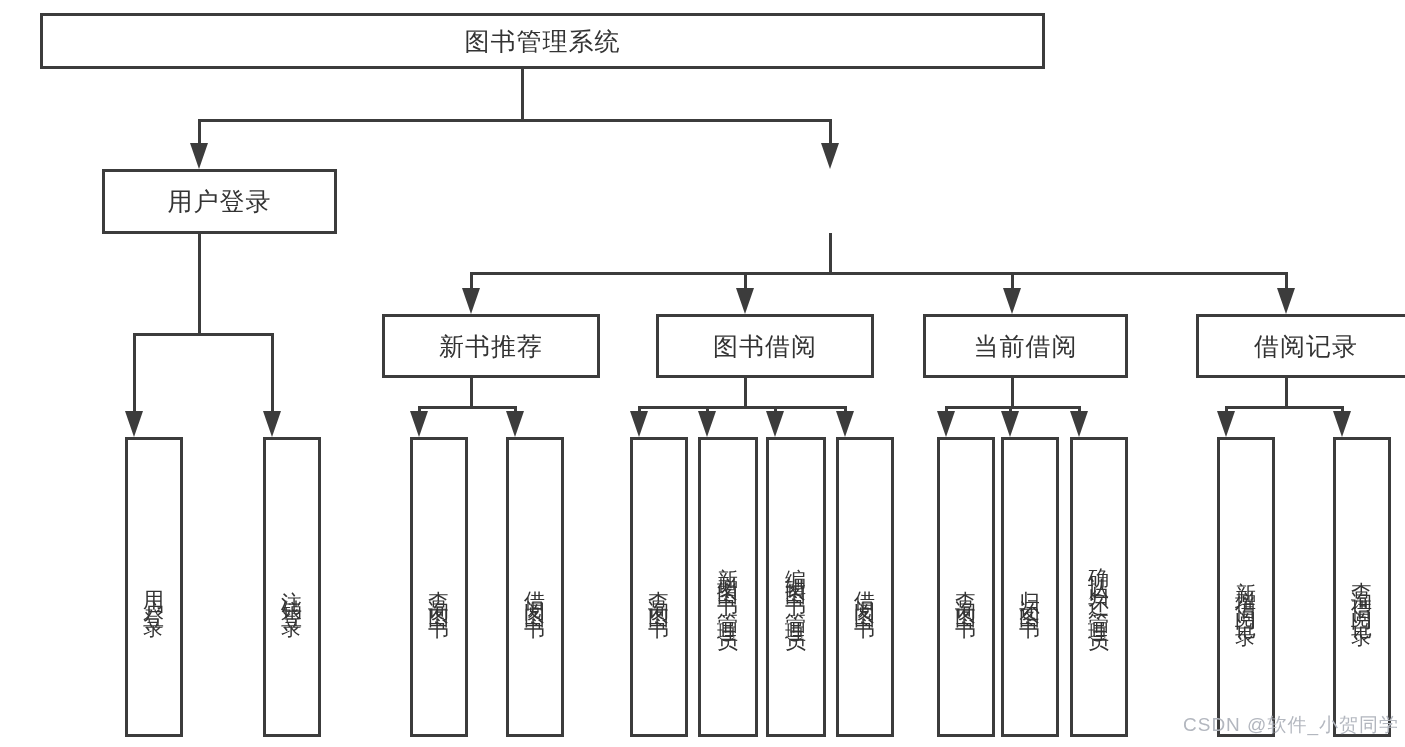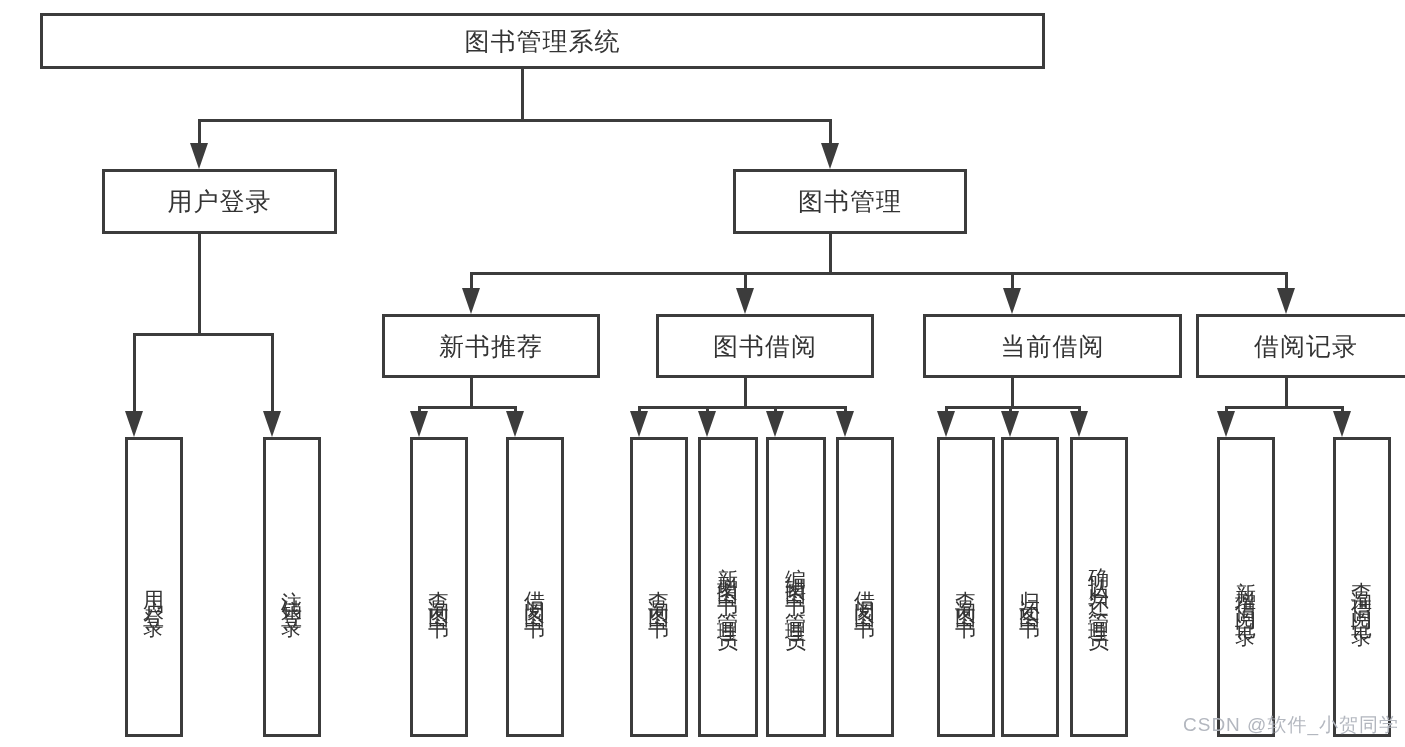--- a/index.html
+++ b/index.html
@@ -60,21 +60,20 @@
   <div class="node h-node" style="left:20px;top:13px;width:1005px;height:56px;">图书管理系统</div>
 
   <div class="line vline" style="left:520.5px;top:69px;height:51px;"></div>
   <div class="line hline" style="left:197.5px;top:119px;width:634px;"></div>
   <div class="line vline" style="left:197.5px;top:119px;height:26px;"></div>
   <div class="line vline" style="left:828.5px;top:119px;height:26px;"></div>
   <div class="arrow" style="left:190px;top:143px;"></div>
   <div class="arrow" style="left:821px;top:143px;"></div>
 
   <div class="node h-node" style="left:82px;top:169px;width:235px;height:65px;">用户登录</div>
-  <div class="node h-node" style="left:713px;top:169px;width:234px;height:65px;">图书管理</div>
 
   <div class="line vline" style="left:197.5px;top:233px;height:103px;"></div>
   <div class="line hline" style="left:132.5px;top:333px;width:141px;"></div>
   <div class="line vline" style="left:132.5px;top:333px;height:80px;"></div>
   <div class="line vline" style="left:270.5px;top:333px;height:80px;"></div>
   <div class="arrow" style="left:125px;top:411px;"></div>
   <div class="arrow" style="left:263px;top:411px;"></div>
 
   <div class="line vline" style="left:828.5px;top:233px;height:42px;"></div>
   <div class="line hline" style="left:469.5px;top:272px;width:818px;"></div>
@@ -82,21 +81,21 @@
   <div class="line vline" style="left:743.5px;top:272px;height:18px;"></div>
   <div class="line vline" style="left:1010.5px;top:272px;height:18px;"></div>
   <div class="line vline" style="left:1284.5px;top:272px;height:18px;"></div>
   <div class="arrow" style="left:462px;top:288px;"></div>
   <div class="arrow" style="left:736px;top:288px;"></div>
   <div class="arrow" style="left:1003px;top:288px;"></div>
   <div class="arrow" style="left:1277px;top:288px;"></div>
 
   <div class="node h-node" style="left:636px;top:314px;width:218px;height:64px;">图书借阅</div>
   <div class="node h-node" style="left:362px;top:314px;width:218px;height:64px;">新书推荐</div>
-  <div class="node h-node" style="left:903px;top:314px;width:259px;height:64px;">当前借阅</div>
+  <div class="node h-node" style="left:903px;top:314px;width:205px;height:64px;">当前借阅</div>
   <div class="node h-node" style="left:1176px;top:314px;width:220px;height:64px;">借阅记录</div>
 
   <div class="line vline" style="left:469.5px;top:377px;height:31px;"></div>
   <div class="line hline" style="left:417.5px;top:406px;width:99px;"></div>
   <div class="line vline" style="left:417.5px;top:406px;height:8px;"></div>
   <div class="line vline" style="left:513.5px;top:406px;height:8px;"></div>
   <div class="arrow" style="left:410px;top:411px;"></div>
   <div class="arrow" style="left:506px;top:411px;"></div>
 
   <div class="line vline" style="left:743.5px;top:377px;height:31px;"></div>

